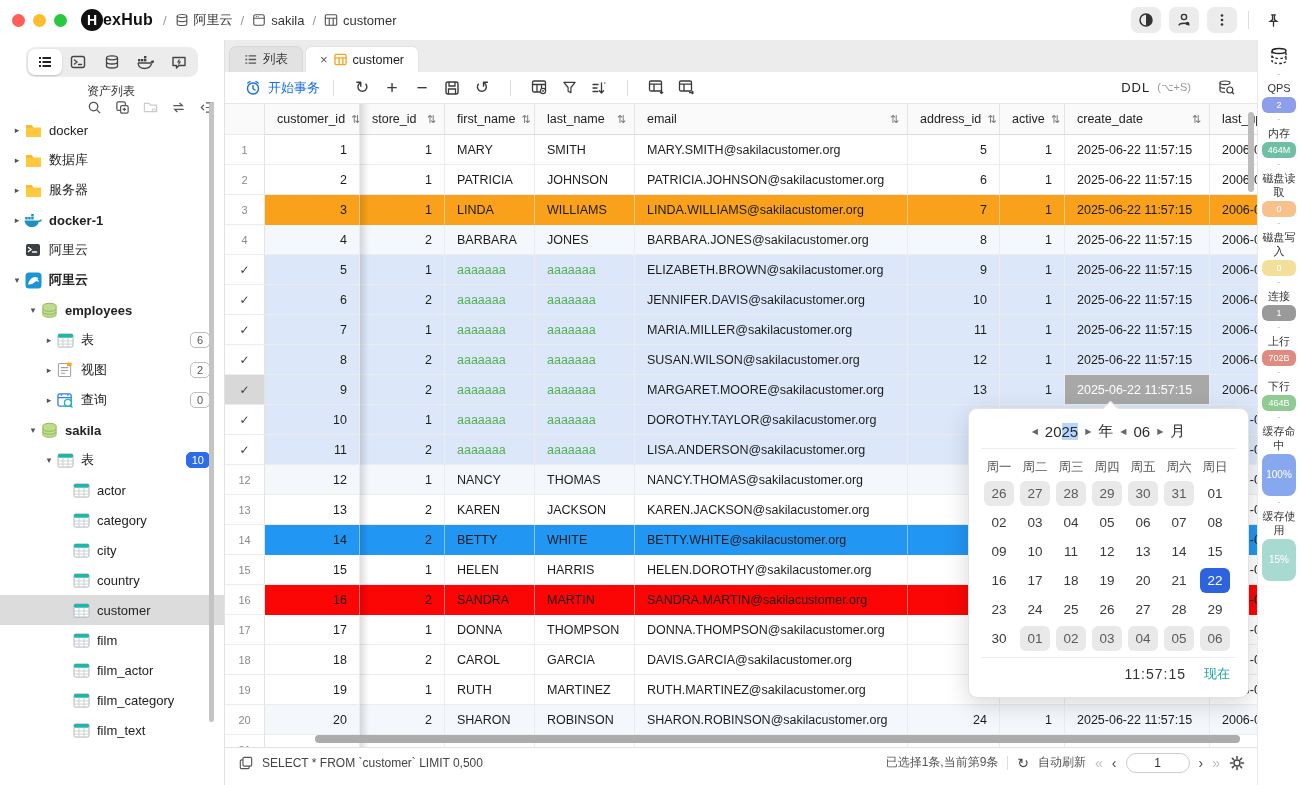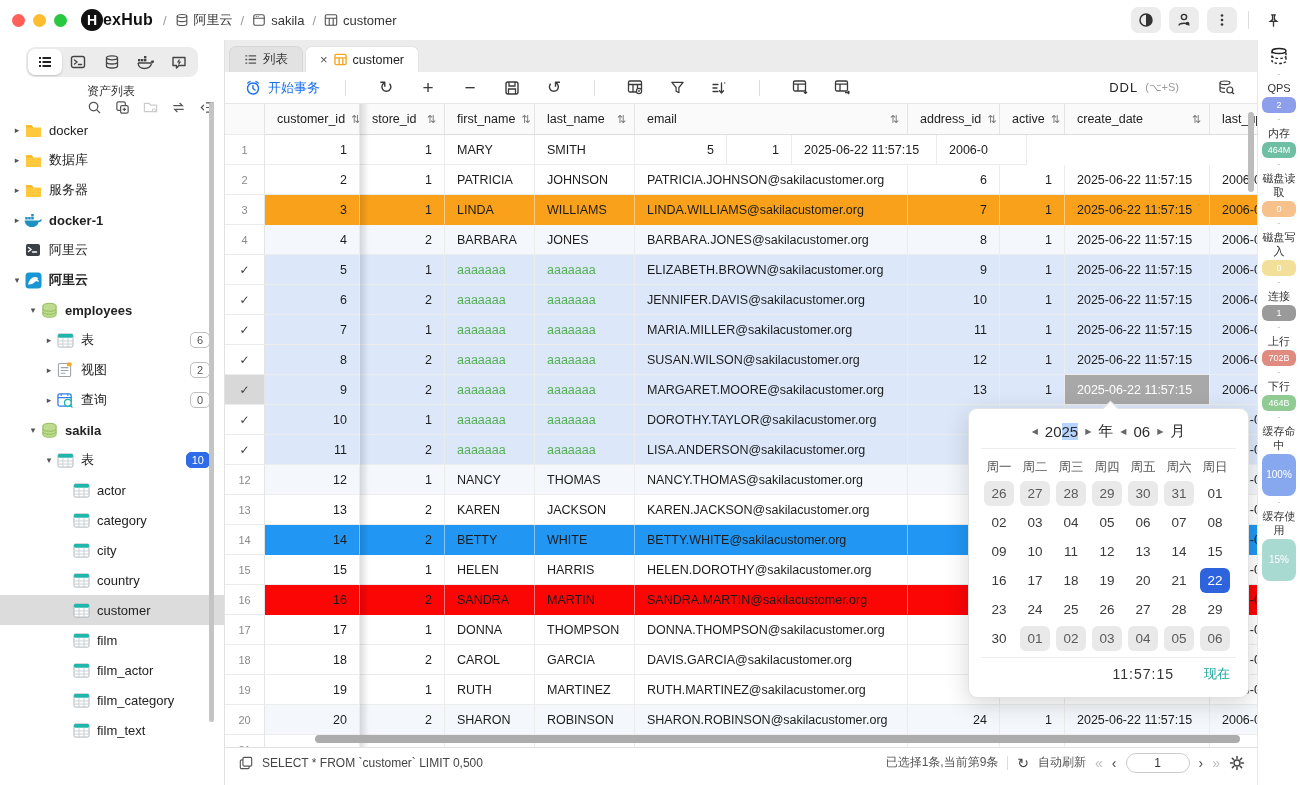--- a/index.html
+++ b/index.html
@@ -41,21 +41,21 @@
   .t-badge { margin-left:auto; margin-right:14px; min-width:20px; padding:1px 5px; text-align:center; font-size:11px; border-radius:5px; border:1px solid #BDBDBD; color:#555; background:#fff; }
   .t-badge.filled { background:#2E6BE8; border-color:#2E6BE8; color:#fff; }
   .side-scroll { position:absolute; right:10px; top:62px; width:5px; height:620px; background:#C4C4C4; border-radius:3px; }
 
   
   .main { position:absolute; left:225px; top:40px; width:1032px; height:745px; background:#fff; }
   .tabstrip { height:32px; background:#ECECEC; display:flex; align-items:flex-end; padding-left:4px; }
   .tab { height:26px; display:flex; align-items:center; gap:6px; padding:0 14px; border-radius:7px 7px 0 0; font-size:12.5px; color:#333; background:#E2E2E2; border:1px solid #D7D7D7; border-bottom:none; margin-right:2px; }
   .tab.active { background:#fff; border-color:#E4E4E4; color:#222; }
   .tab .close { color:#555; font-size:13px; line-height:1; }
-  .toolbar { height:32px; background:#fff; display:flex; align-items:center; padding:0 16px 0 20px; gap:12px; border-bottom:1px solid #E6E6E6; }
+  .toolbar { height:32px; background:#fff; display:flex; align-items:center; padding:0 16px 0 20px; gap:0; border-bottom:1px solid #E6E6E6; }
   .trans { display:flex; align-items:center; gap:7px; color:#1A6FE8; font-size:13px; font-weight:500; }
   .tool-sep { width:1px; height:16px; background:#DDD; margin:0 13px; }
   .t-btn { width:30px; height:24px; display:flex; align-items:center; justify-content:center; color:#3A3A3A; }
   .t-btn .glyph { font-size:17px; line-height:1; color:#3A3A3A; }
   .ddl { margin-left:auto; display:flex; align-items:center; gap:7px; }
   .ddl-label { font-size:13px; color:#222; letter-spacing:1px; }
   .ddl-short { font-size:11px; color:#9A9A9A; }
 
   
   .gridwrap { position:relative; width:1032px; height:643px; overflow:hidden; background:#fff; }
@@ -86,21 +86,21 @@
   .dp-arrow { position:absolute; left:136px; top:-6px; width:11px; height:11px; background:#fff; transform:rotate(45deg); border-left:1px solid #E3E3E3; border-top:1px solid #E3E3E3; }
   .dp-head { display:flex; align-items:center; justify-content:center; gap:7px; height:34px; font-size:15px; color:#2b2b2b; border-bottom:1px solid #EEE; }
   .dp-nav { font-size:8px; color:#666; }
   .dp-year .hl { background:#B5D5FF; }
   .dp-week { display:grid; grid-template-columns:repeat(7,36px); margin-top:6px; }
   .dp-week span { text-align:center; font-size:12.5px; color:#555; height:24px; line-height:24px; }
   .dp-days { display:grid; grid-template-columns:repeat(7,36px); grid-auto-rows:29px; }
   .dp-day { width:30px; height:25px; margin:2px auto; border-radius:6px; display:flex; align-items:center; justify-content:center; font-size:13.5px; color:#3a3a3a; }
   .dp-day.adj { background:#E9E9E9; color:#5a5a5a; }
   .dp-day.sel { background:#2D63DC; color:#fff; }
-  .dp-foot { border-top:1px solid #EEE; margin-top:4px; height:32px; display:flex; align-items:center; justify-content:flex-end; gap:30px; padding:0 6px; }
+  .dp-foot { border-top:1px solid #EEE; margin-top:4px; height:32px; display:flex; align-items:center; justify-content:flex-end; gap:18px; padding:0 6px; }
   .dp-time { font-size:14px; color:#333; letter-spacing:1px; }
   .dp-now { font-size:13px; color:#1FA29A; }
 
   
   .statusbar { position:absolute; left:0; top:707px; width:1032px; height:30px; border-top:1px solid #E2E2E2; display:flex; align-items:center; padding:0 12px 0 14px; background:#fff; }
   .sql { display:flex; align-items:center; gap:9px; font-size:12px; color:#444; }
   .sb-right { margin-left:auto; display:flex; align-items:center; gap:9px; font-size:12px; color:#555; }
   .sb-sep { width:1px; height:14px; background:#DDD; }
   .pg-ch { font-size:14px; color:#444; }
   .pg-ch.dis { color:#BBB; }
@@ -618,20 +618,21 @@
             <div class="g-hcell" style="width: 90px;">
               <span>last_update</span>
             </div>
           </div>
           <div class="g-row">
             <div class="g-rownum">1</div>
             <div class="g-cell num" style="width: 95px;">1</div>
             <div class="g-cell num" style="width: 85px;">1</div>
             <div class="g-cell" style="width: 90px;">MARY</div>
             <div class="g-cell" style="width: 100px;">SMITH</div>
+            <div class="g-cell" style="width: 273px;">MARY.SMITH@sakilacustomer.org</div>
             <div class="g-cell num" style="width: 92px;">5</div>
             <div class="g-cell num" style="width: 65px;">1</div>
             <div class="g-cell" style="width: 145px;">2025-06-22 11:57:15</div>
             <div class="g-cell" style="width: 90px;">2006-0</div>
           </div>
           <div class="g-row">
             <div class="g-rownum">2</div>
             <div class="g-cell num" style="width: 95px;">2</div>
             <div class="g-cell num" style="width: 85px;">1</div>
             <div class="g-cell" style="width: 90px;">PATRICIA</div>

